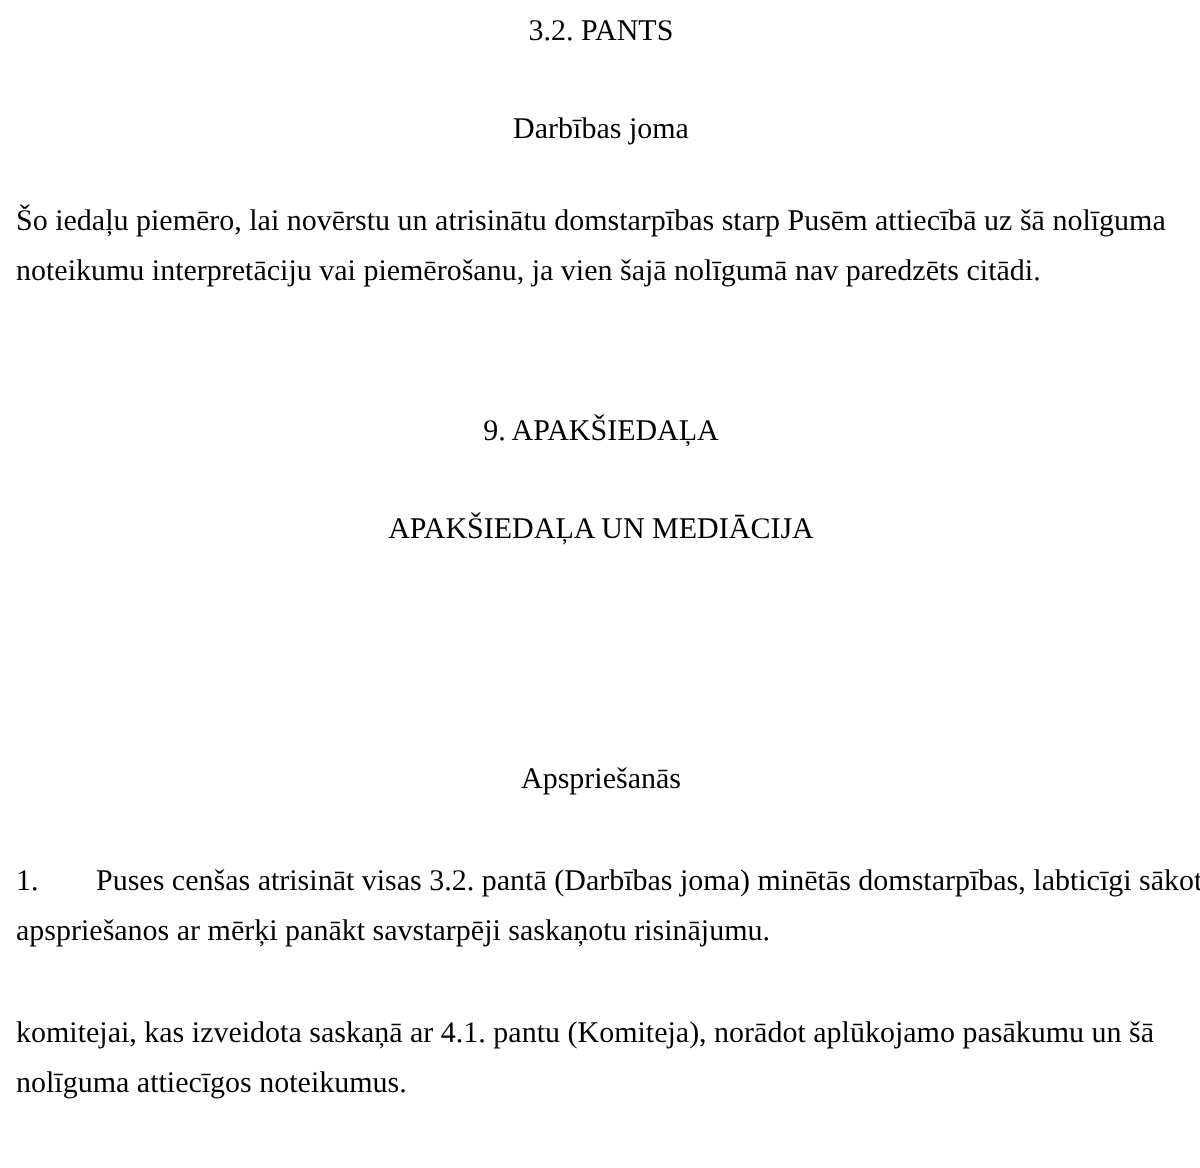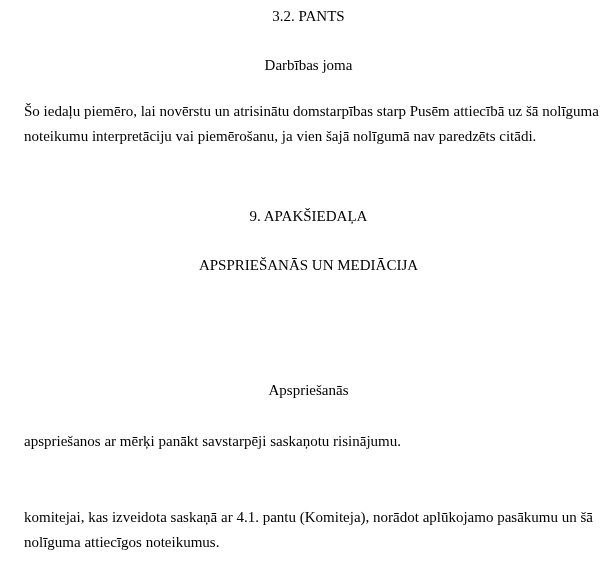--- a/index.html
+++ b/index.html
@@ -19,21 +19,20 @@
     .page {
       position: absolute;
       inset: 0;
       background: #ffffff;
     }
     .block {
       position: absolute;
       left: 8px;
       right: 7px;
       line-height: 25px;
-      margin-left: 16px;
     }
     .heading {
       text-align: center;
       white-space: nowrap;
     }
     .line {
       white-space: nowrap;
     }
     .num {
       display: inline-block;
@@ -50,26 +49,29 @@
 
   <div class="block" style="top:99px">
     <div class="line">Šo iedaļu piemēro, lai novērstu un atrisinātu domstarpības starp Pusēm attiecībā uz šā nolīguma</div>
     <div class="line">noteikumu interpretāciju vai piemērošanu, ja vien šajā nolīgumā nav paredzēts citādi.</div>
   </div>
 
   <div class="block heading" style="top:53px">Darbības joma</div>
 
   <div class="block heading" style="top:204px">9. APAKŠIEDAĻA</div>
 
-  <div class="block heading" style="top:253px">APSPRIEŠANĀS UN MEDIĀCIJA</div>
+  <div class="block heading" style="top:253px">APAKŠIEDAĻA UN MEDIĀCIJA</div>
 
 
   <div class="block heading" style="top:378px">Apspriešanās</div>
 
   <div class="block" style="top:429px">
+    <div class="line">
+      <span class="num">1.</span><span>Puses cenšas atrisināt visas 3.2. pantā (Darbības joma) minētās domstarpības, labticīgi sākot</span>
+    </div>
     <div class="line">apspriešanos ar mērķi panākt savstarpēji saskaņotu risinājumu.</div>
   </div>
 
   <div class="block" style="top:505px">
     <div class="line">komitejai, kas izveidota saskaņā ar 4.1. pantu (Komiteja), norādot aplūkojamo pasākumu un šā</div>
     <div class="line">nolīguma attiecīgos noteikumus.</div>
   </div>
 
 </div>
 

